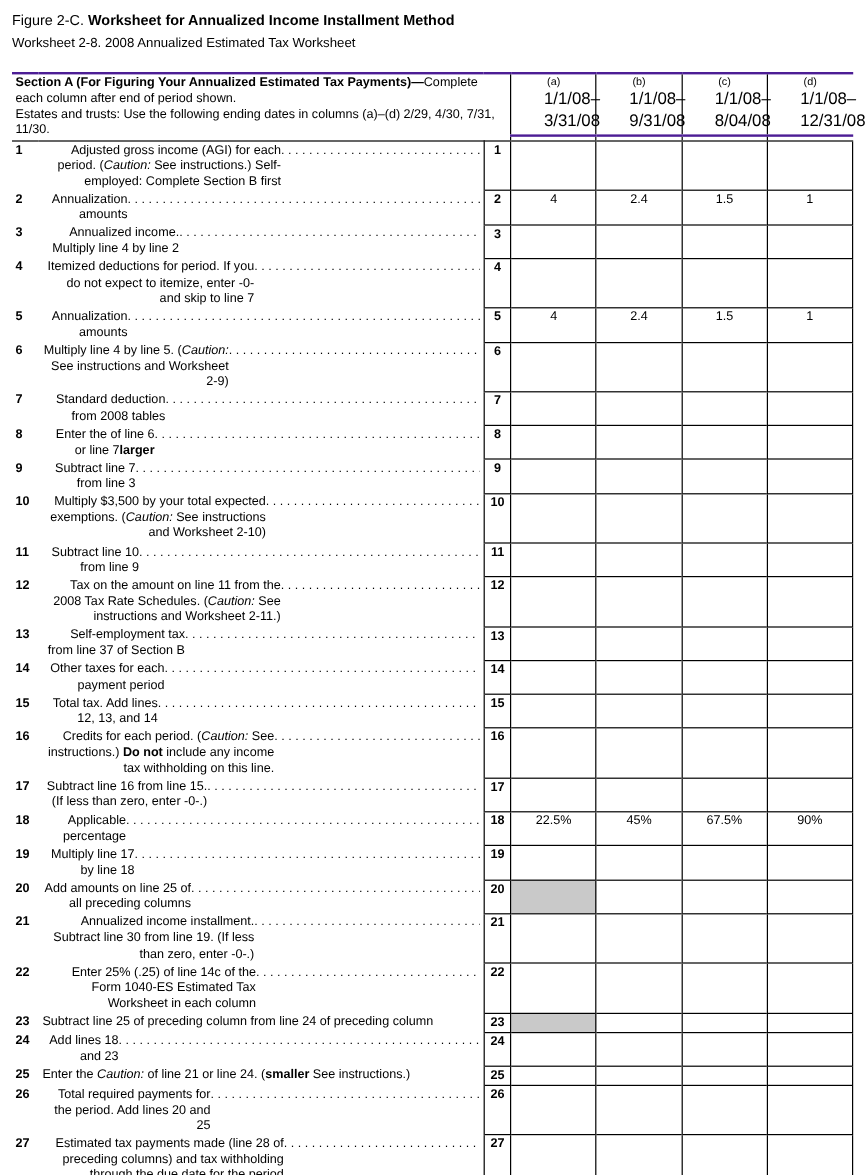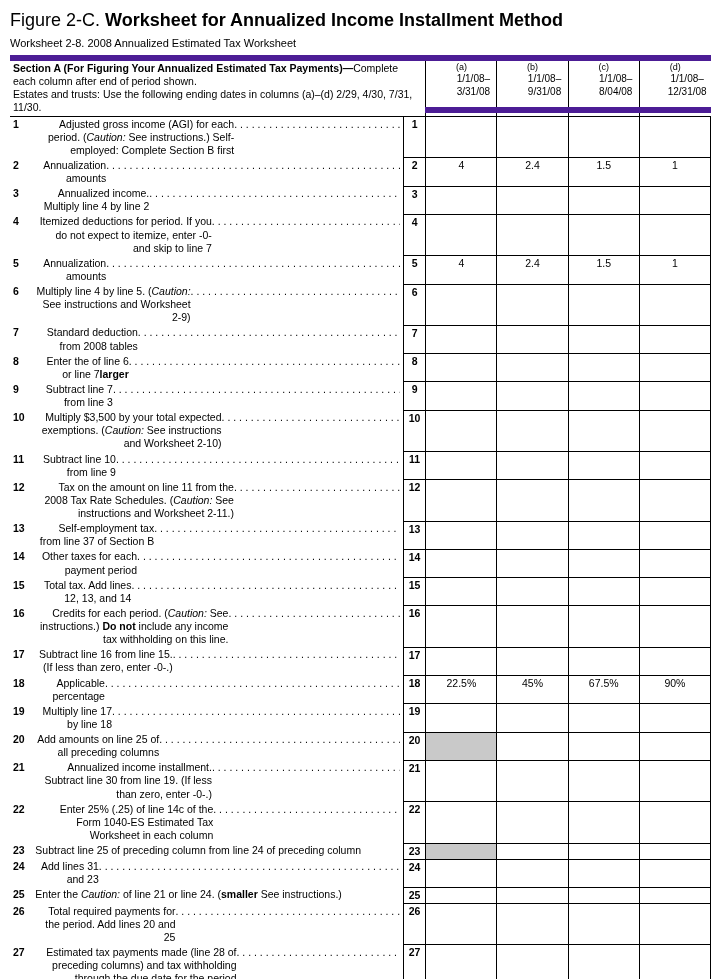--- a/index.html
+++ b/index.html
@@ -5,46 +5,46 @@
   body {
     font-family: Arial, Helvetica, sans-serif;
     font-size: 11px;
     margin: 0;
     padding: 10px;
     background: #fff;
     color: #000;
     width: 721px;
     box-sizing: border-box;
   }
-  .figure-title { font-size: 18px; margin-bottom: 6px; }
+  .figure-title { font-size: 12px; margin-bottom: 6px; }
   .figure-title .fig-lead { font-weight: normal; }
   .figure-title .fig-main { font-weight: bold; }
-  .subtitle { font-size: 11px; margin-bottom: 6px; }
+  .subtitle { font-size: 11px; margin-bottom: 18px; }
 
   table.worksheet {
     border-collapse: collapse;
     width: 100%;
     table-layout: fixed;
   }
   table.worksheet td, table.worksheet th {
     padding: 1px 3px;
     vertical-align: top;
     font-size: 10.5px;
     line-height: 1.25;
   }
   col.num   { width: 22px; }
   col.desc  { width: 365px; }
   col.rnum  { width: 22px; }
   col.val   { width: 70px; }
 
-  tr.hdr td { border-top: 6px solid #4c1d95; border-bottom: 1px solid #000; }
+  tr.hdr td { border-top: 2px solid #4c1d95; border-bottom: 1px solid #000; }
   .section-title { font-weight: bold; }
   .colhead { text-align: center; font-size: 9px; border-left:1px solid #000; }
   .colhead .lbl { display:block; font-size:9px; }
-  .colhead .rng { display:block; font-size:10px;margin-left:24px; }
+  .colhead .rng { display:block; font-size:14px;margin-left:24px; }
 
   td.linenum { text-align: left; font-weight: bold; }
   td.desc { text-align: right; padding-right:4px;}
   td.rnum {
     text-align: center; font-weight: bold;
     border-left:1px solid #000; border-right:1px solid #000;
     border-top:1px solid #000;
   }
   td.val {
     text-align: center;
@@ -425,21 +425,21 @@
         <td class="rnum">23</td>
         <td class="val shaded"></td>
         <td class="val"></td>
         <td class="val"></td>
         <td class="val"></td>
       </tr>
       <tr class="boxrow">
         <td class="linenum">24</td>
         <td class="desc">
           <div class="desc-wrap">
-            <span class="desc-text">Add lines 31 and 23</span>
+            <span class="desc-text">Add lines 18 and 23</span>
             <span class="desc-fill"></span>
           </div>
         </td>
         <td class="rnum">24</td>
         <td class="val"></td>
         <td class="val"></td>
         <td class="val"></td>
         <td class="val"></td>
       </tr>
       <tr class="boxrow">

